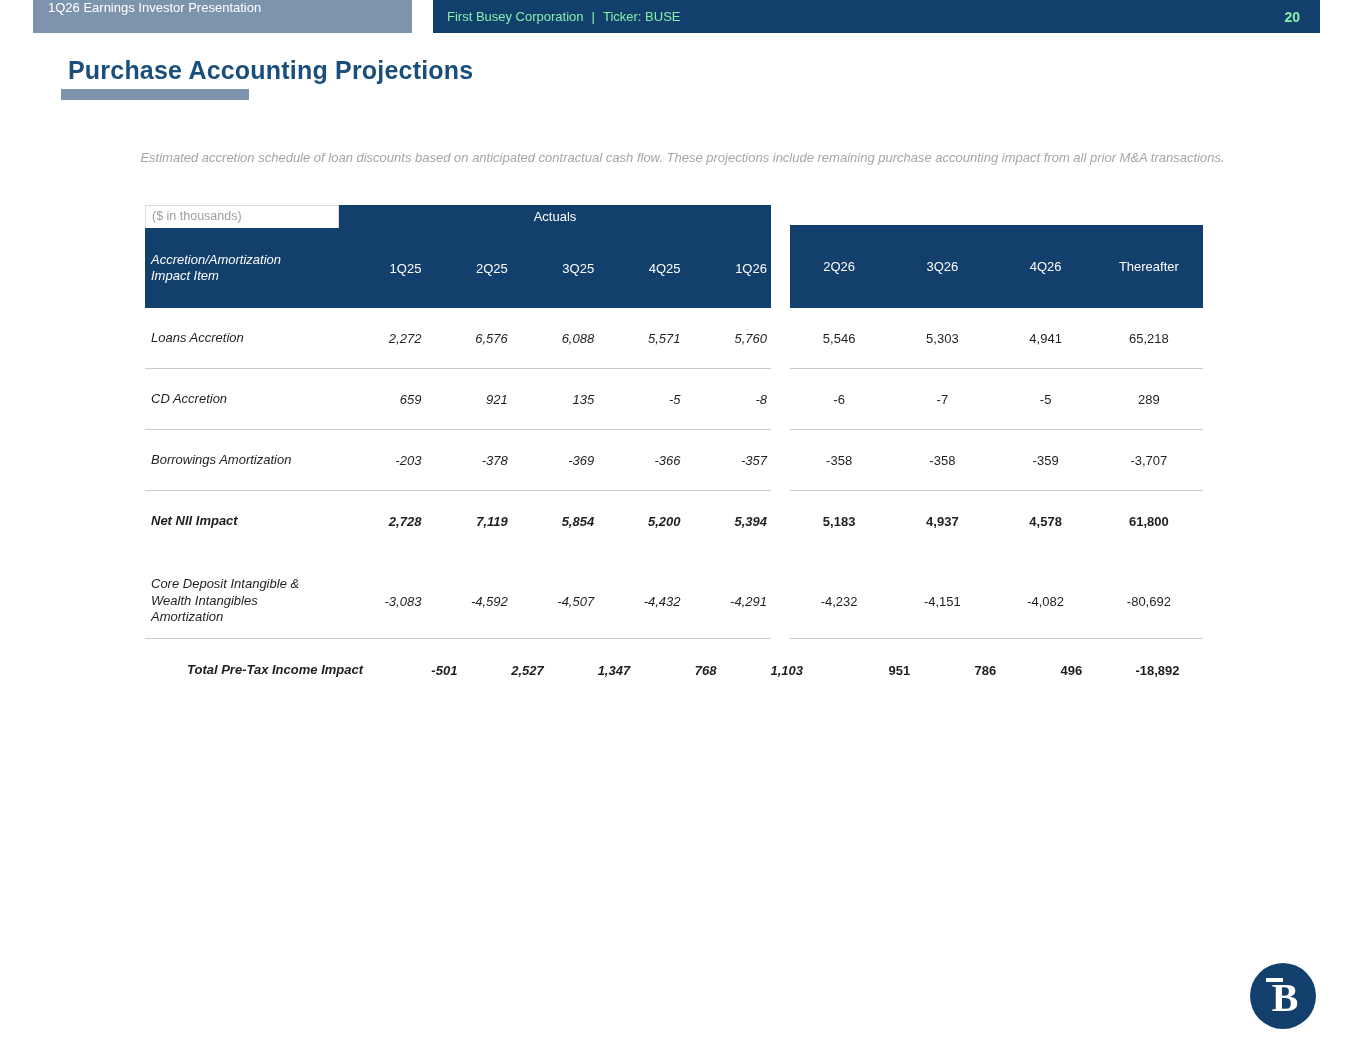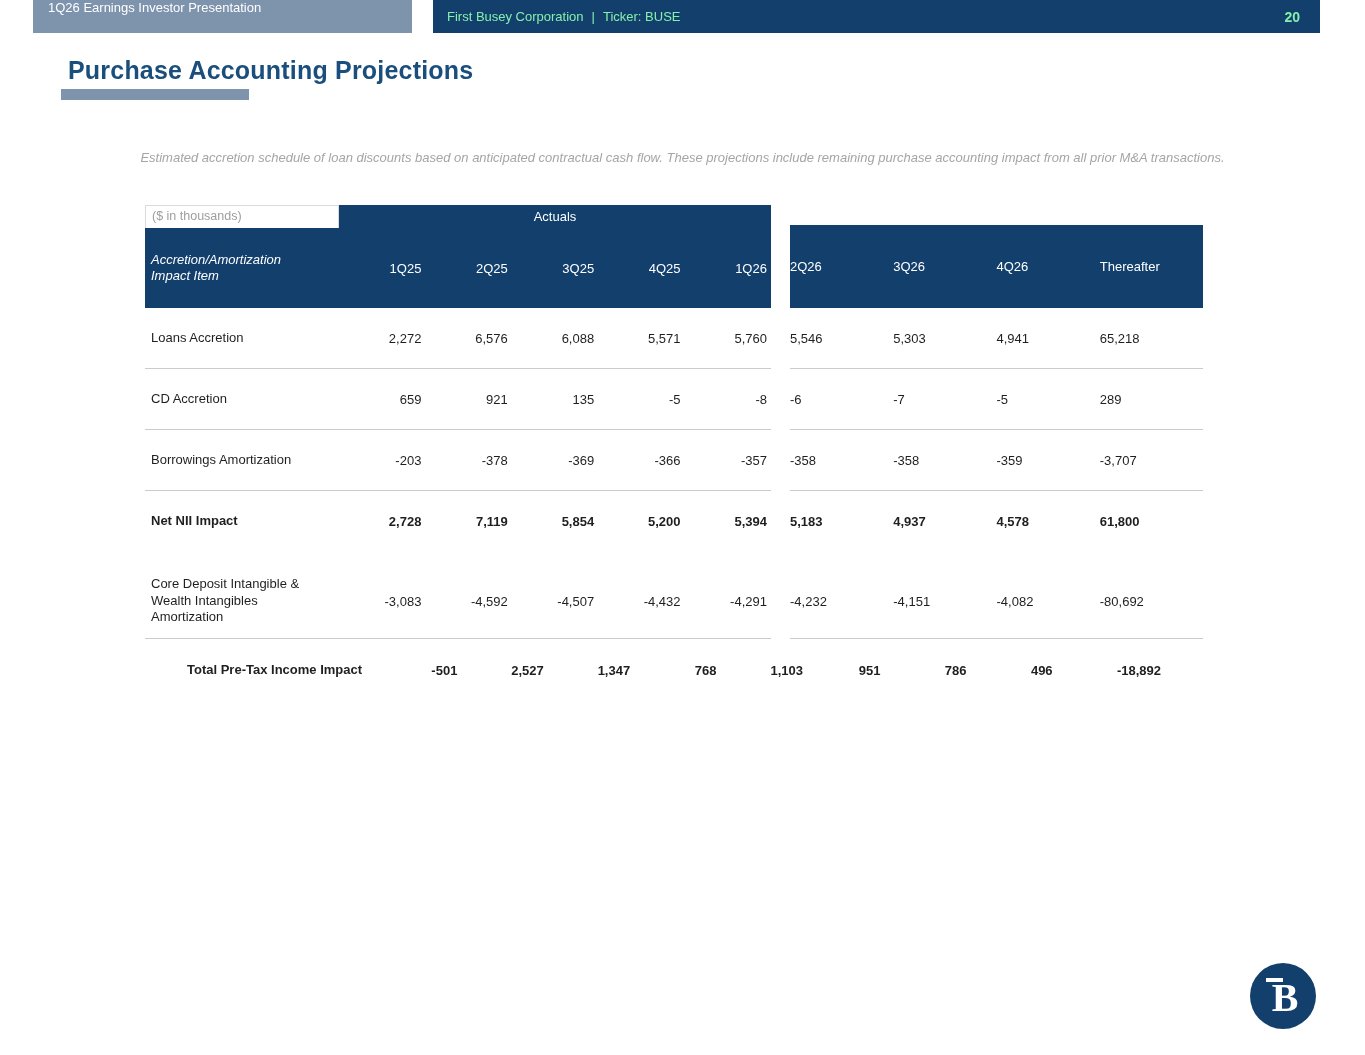--- a/index.html
+++ b/index.html
@@ -69,25 +69,25 @@
     width:194px; box-sizing:border-box; padding:0 30px 0 6px;
     font-size:13px; font-style:italic; line-height:1.25;
   }
   .hcol {
     font-size:13px; color:#ffffff;
   }
 
   .cell { box-sizing:border-box; }
   .lbl  { width:194px; padding:0 10px 0 6px; font-size:13px; line-height:1.3; }
   .num  { width:86.4px; text-align:right; padding-right:4px; font-size:13px; }
-  .rnum { flex:1; text-align:left; padding-right:5px; font-size:13px; }
+  .rnum { flex:1; text-align:center; padding-right:5px; font-size:13px; }
 
   .trow { display:flex; }
   .grp  { display:flex; align-items:center; box-sizing:border-box; }
-  .gl   { width:626px; }
+  .gl   { width:626px;font-style:italic; }
   .gr   { width:413px; }
   .gapcol { width:19px; }
   .h61  { height:61px; }
   .h75  { height:75px; }
   .h62  { height:62px;margin-left:36px; }
   .bline { border-bottom:1px solid #CBCBCB; }
   .bold-row .cell { font-weight:bold; }
   .spacer12 { height:12px; }
 
   

